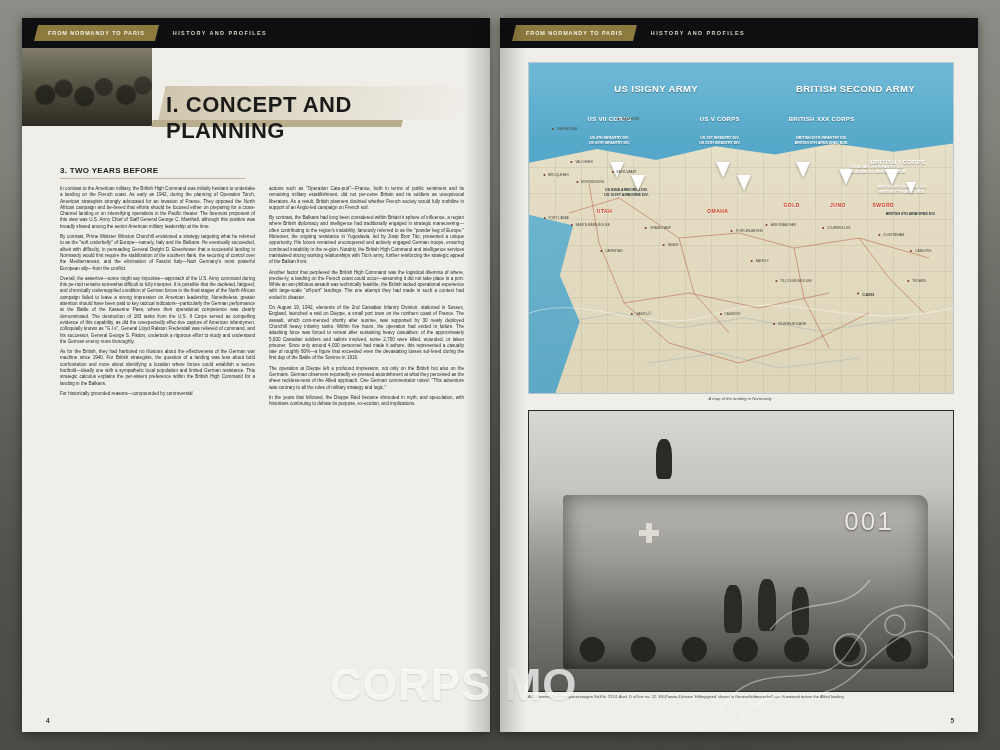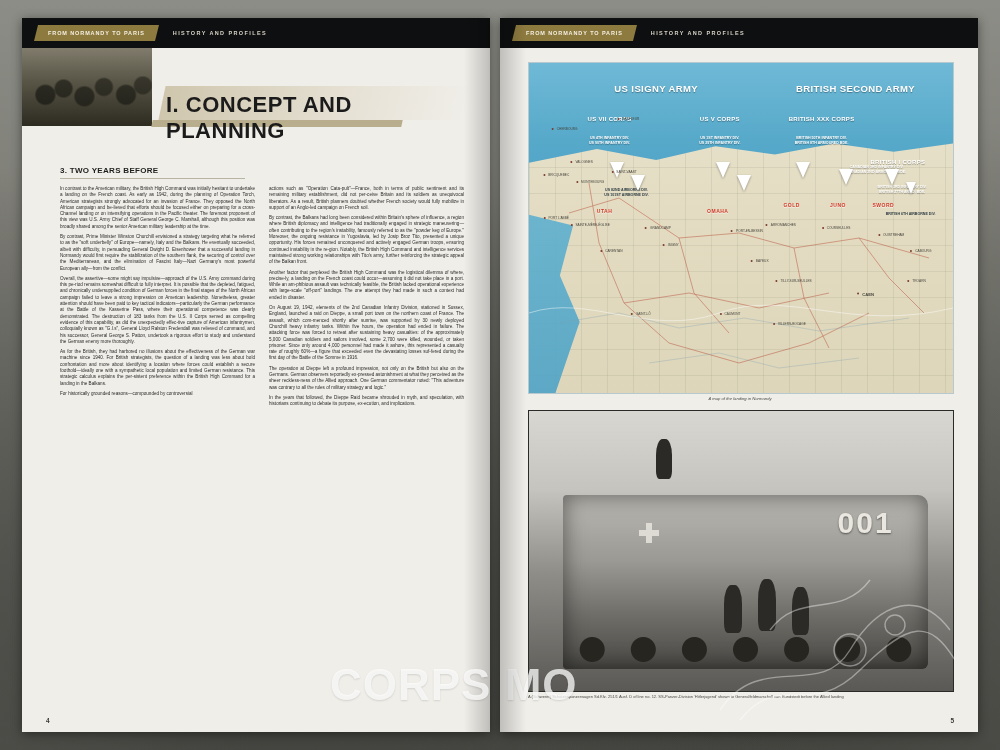--- a/index.html
+++ b/index.html
@@ -202,21 +202,21 @@
       radial-gradient(circle at 8% 50%, #26251f 0 12px, rgba(0,0,0,0) 13px),
       radial-gradient(circle at 22% 50%, #26251f 0 12px, rgba(0,0,0,0) 13px),
       radial-gradient(circle at 36% 50%, #26251f 0 12px, rgba(0,0,0,0) 13px),
       radial-gradient(circle at 50% 50%, #26251f 0 12px, rgba(0,0,0,0) 13px),
       radial-gradient(circle at 64% 50%, #26251f 0 12px, rgba(0,0,0,0) 13px),
       radial-gradient(circle at 78% 50%, #26251f 0 12px, rgba(0,0,0,0) 13px),
       radial-gradient(circle at 92% 50%, #26251f 0 12px, rgba(0,0,0,0) 13px);
   }
   .hull-num{
     position:absolute;right:14%;top:34%;
-    font-size:30px;font-weight:bold;color:#e9e7df;letter-spacing:2px;
+    font-size:26px;font-weight:normal;color:#e9e7df;letter-spacing:2px;
     text-shadow:0 1px 2px rgba(0,0,0,.5);
   }
   .balkenkreuz{
     position:absolute;left:26%;top:40%;width:20px;height:20px;
     background:
       linear-gradient(#e7e5dd,#e7e5dd) center/6px 20px no-repeat,
       linear-gradient(#e7e5dd,#e7e5dd) center/20px 6px no-repeat;
     opacity:.85;
   }
   .crew{

